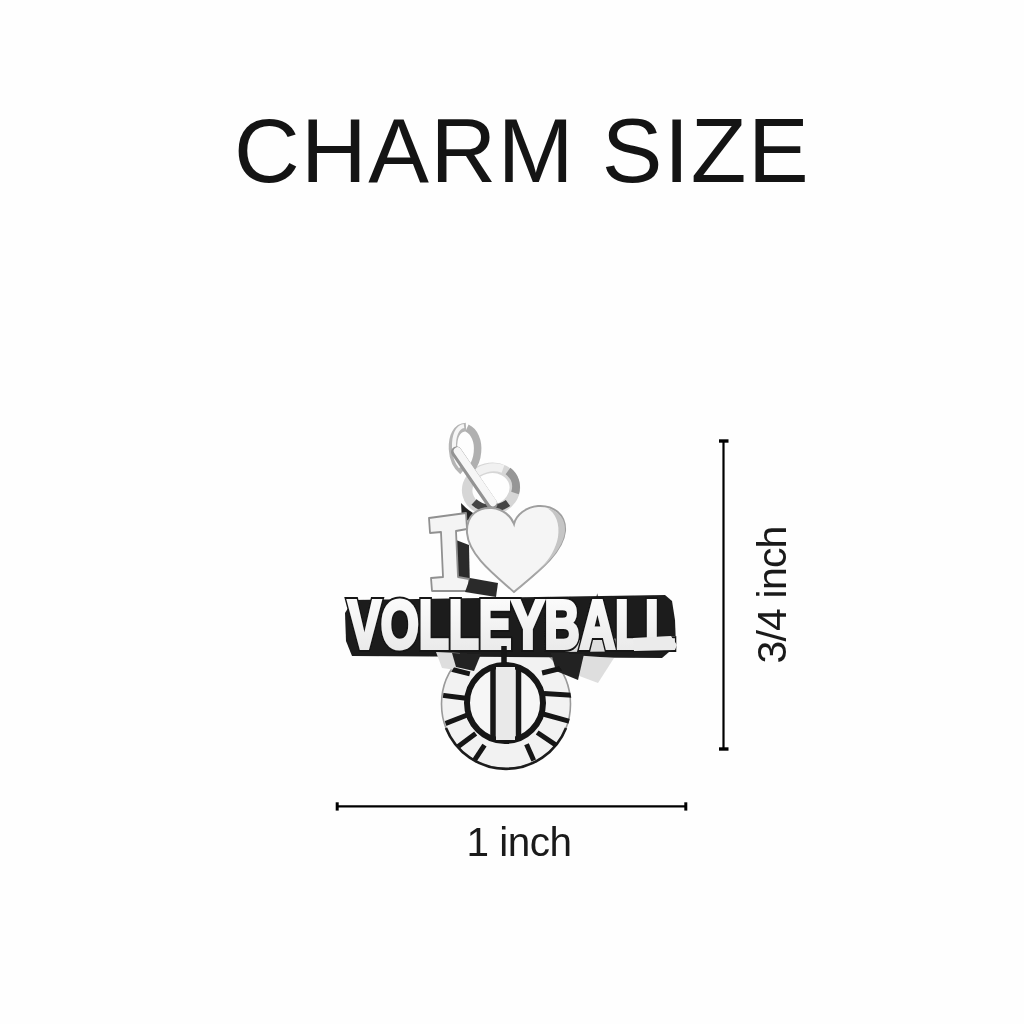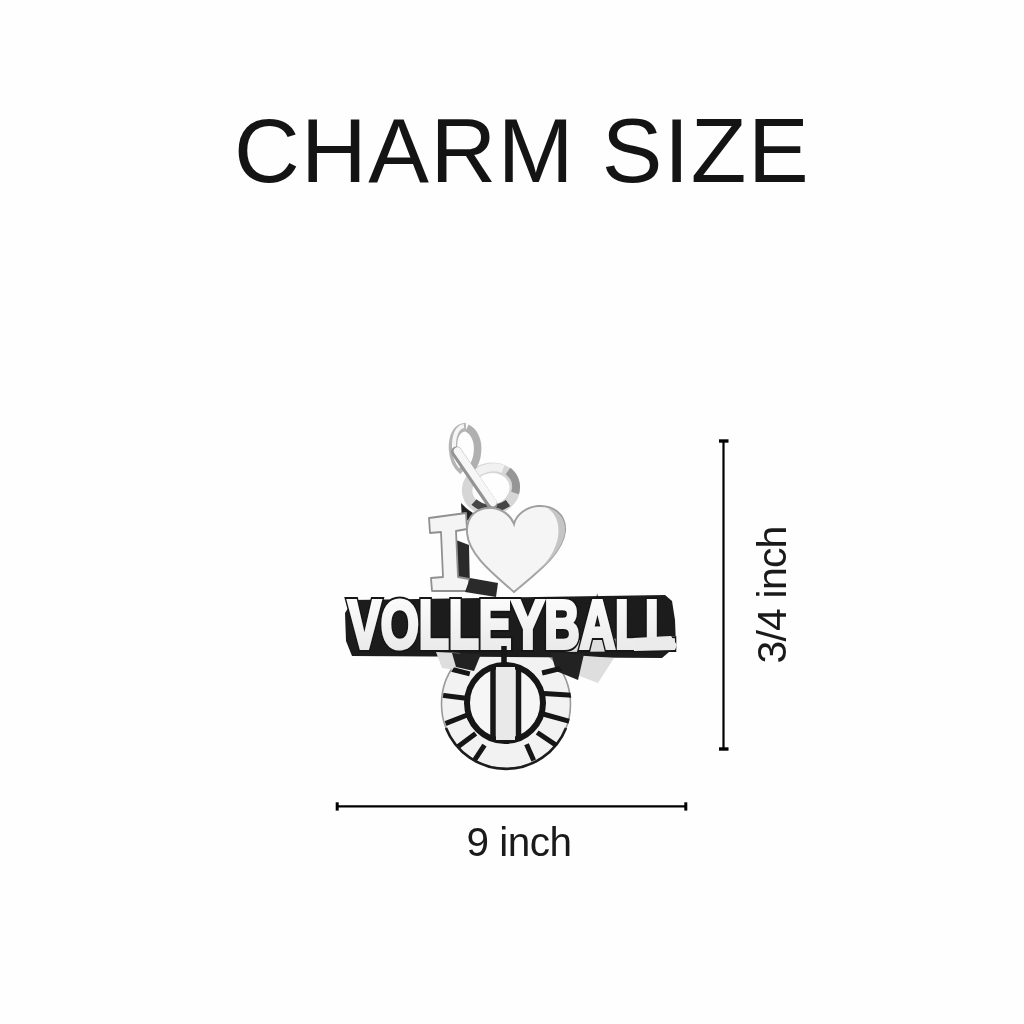--- a/index.html
+++ b/index.html
@@ -10,21 +10,21 @@
   .lbl1{left:519px;top:842px;transform:translate(-50%,-50%);letter-spacing:-0.5px;}
   .lbl2{left:772px;top:595px;transform:translate(-50%,-50%) rotate(-90deg);font-size:41px;letter-spacing:-0.8px;}
   svg{position:absolute;left:0;top:0;}
 </style>
 </head>
 <body>
 <div class="wrap">
 
   <div class="title">CHARM SIZE</div>
 
-  <div class="lbl lbl1">9 inch</div>
+  <div class="lbl lbl1">1 inch</div>
 
   <div class="lbl lbl2">3/4 inch</div>
   <svg width="1024" height="1024" viewBox="0 0 1024 1024">
     <defs>
       <linearGradient id="lg" x1="0" y1="0" x2="0" y2="1">
         <stop offset="0" stop-color="#ffffff"></stop>
         <stop offset="1" stop-color="#e6e6e6"></stop>
       </linearGradient>
       <clipPath id="ballclip">
           <circle cx="507" cy="704" r="64.5"></circle>

